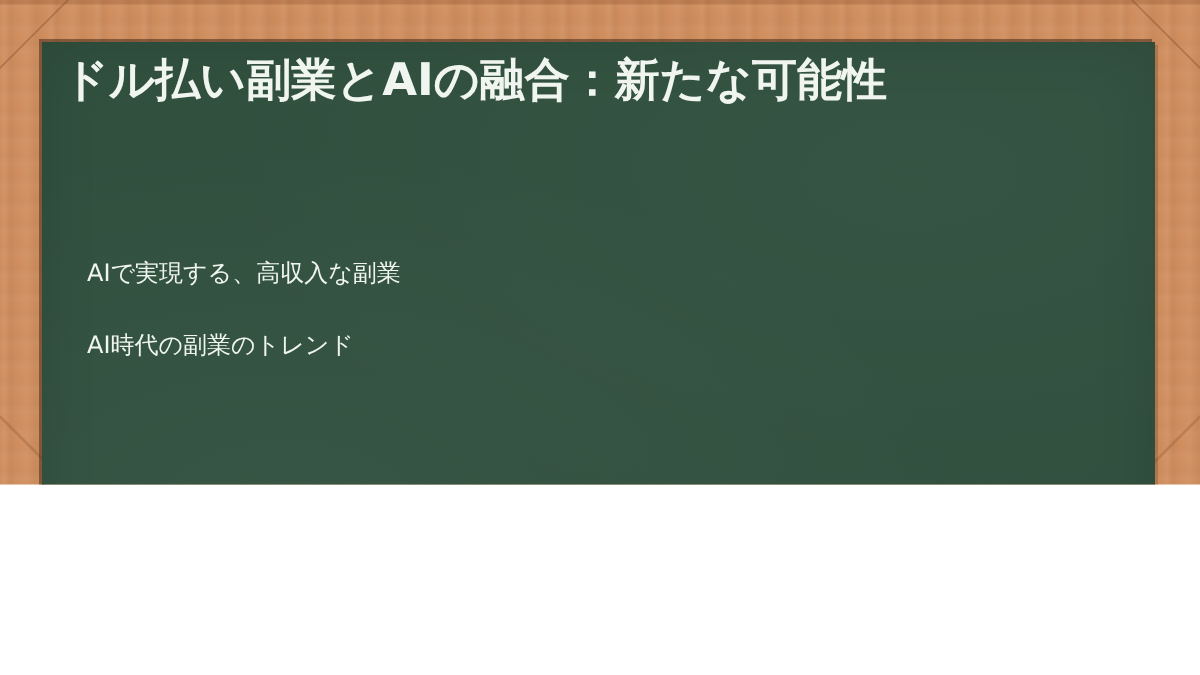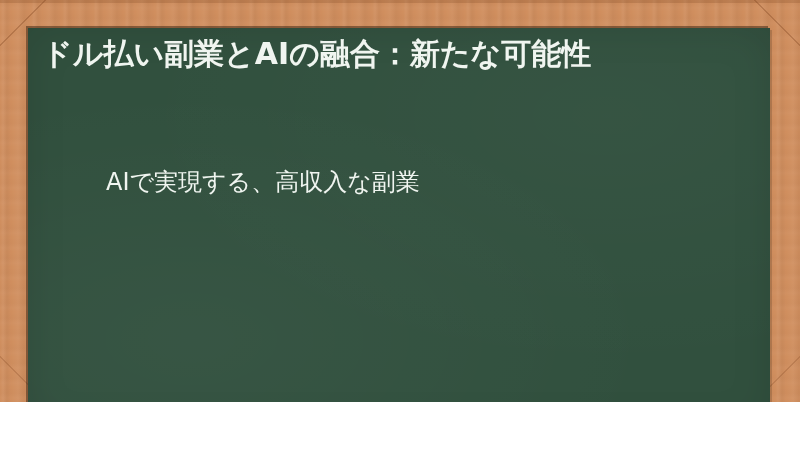--- a/index.html
+++ b/index.html
@@ -11,21 +11,21 @@
     width: 800px;
     height: 450px;
     overflow: hidden;
     font-family: "DejaVu Sans", "Liberation Sans", sans-serif;
   }
 
   
   .slide {
     position: relative;
     width: 800px;
-    height: 402px;
+    height: 323px;
     box-sizing: border-box;
     background: #d08e5e;
     overflow: hidden;
   }
 
   
   .wood-grain {
     position: absolute;
     inset: 0;
     pointer-events: none;
@@ -121,25 +121,24 @@
     position: absolute;
     left: 30px;
     top: 130px;
     width: 690px;
     margin: 0;
     padding: 0;
     list-style: none;
   }
   .topic-item {
     color: #f0f5f0;
-    font-size: 24px;
+    font-size: 16px;
     font-weight: 400;
     line-height: 48px;
     white-space: nowrap;
-    margin-left: 48px;
   }
 
   
   .chalk {
     position: absolute;
     left: 675px;
     top: 418px;
     width: 60px;
     height: 9px;
     background: linear-gradient(180deg, #fdf8e6 0%, #f4ecd2 60%, #e4d8b6 100%);
@@ -161,18 +160,19 @@
   <div class="miter bl"></div>
   <div class="miter br"></div>
 
   <div class="board">
     <div class="board-dust"></div>
 
     <h1 class="title">ドル払い副業とAIの融合：新たな可能性</h1>
 
     <ul class="topic-list">
       <li class="topic-item">AIで実現する、高収入な副業</li>
+      <li class="topic-item">AI時代の副業のトレンド</li>
     </ul>
   </div>
 
   <div class="chalk"></div>
 
 </div>
 
 </body></html>

